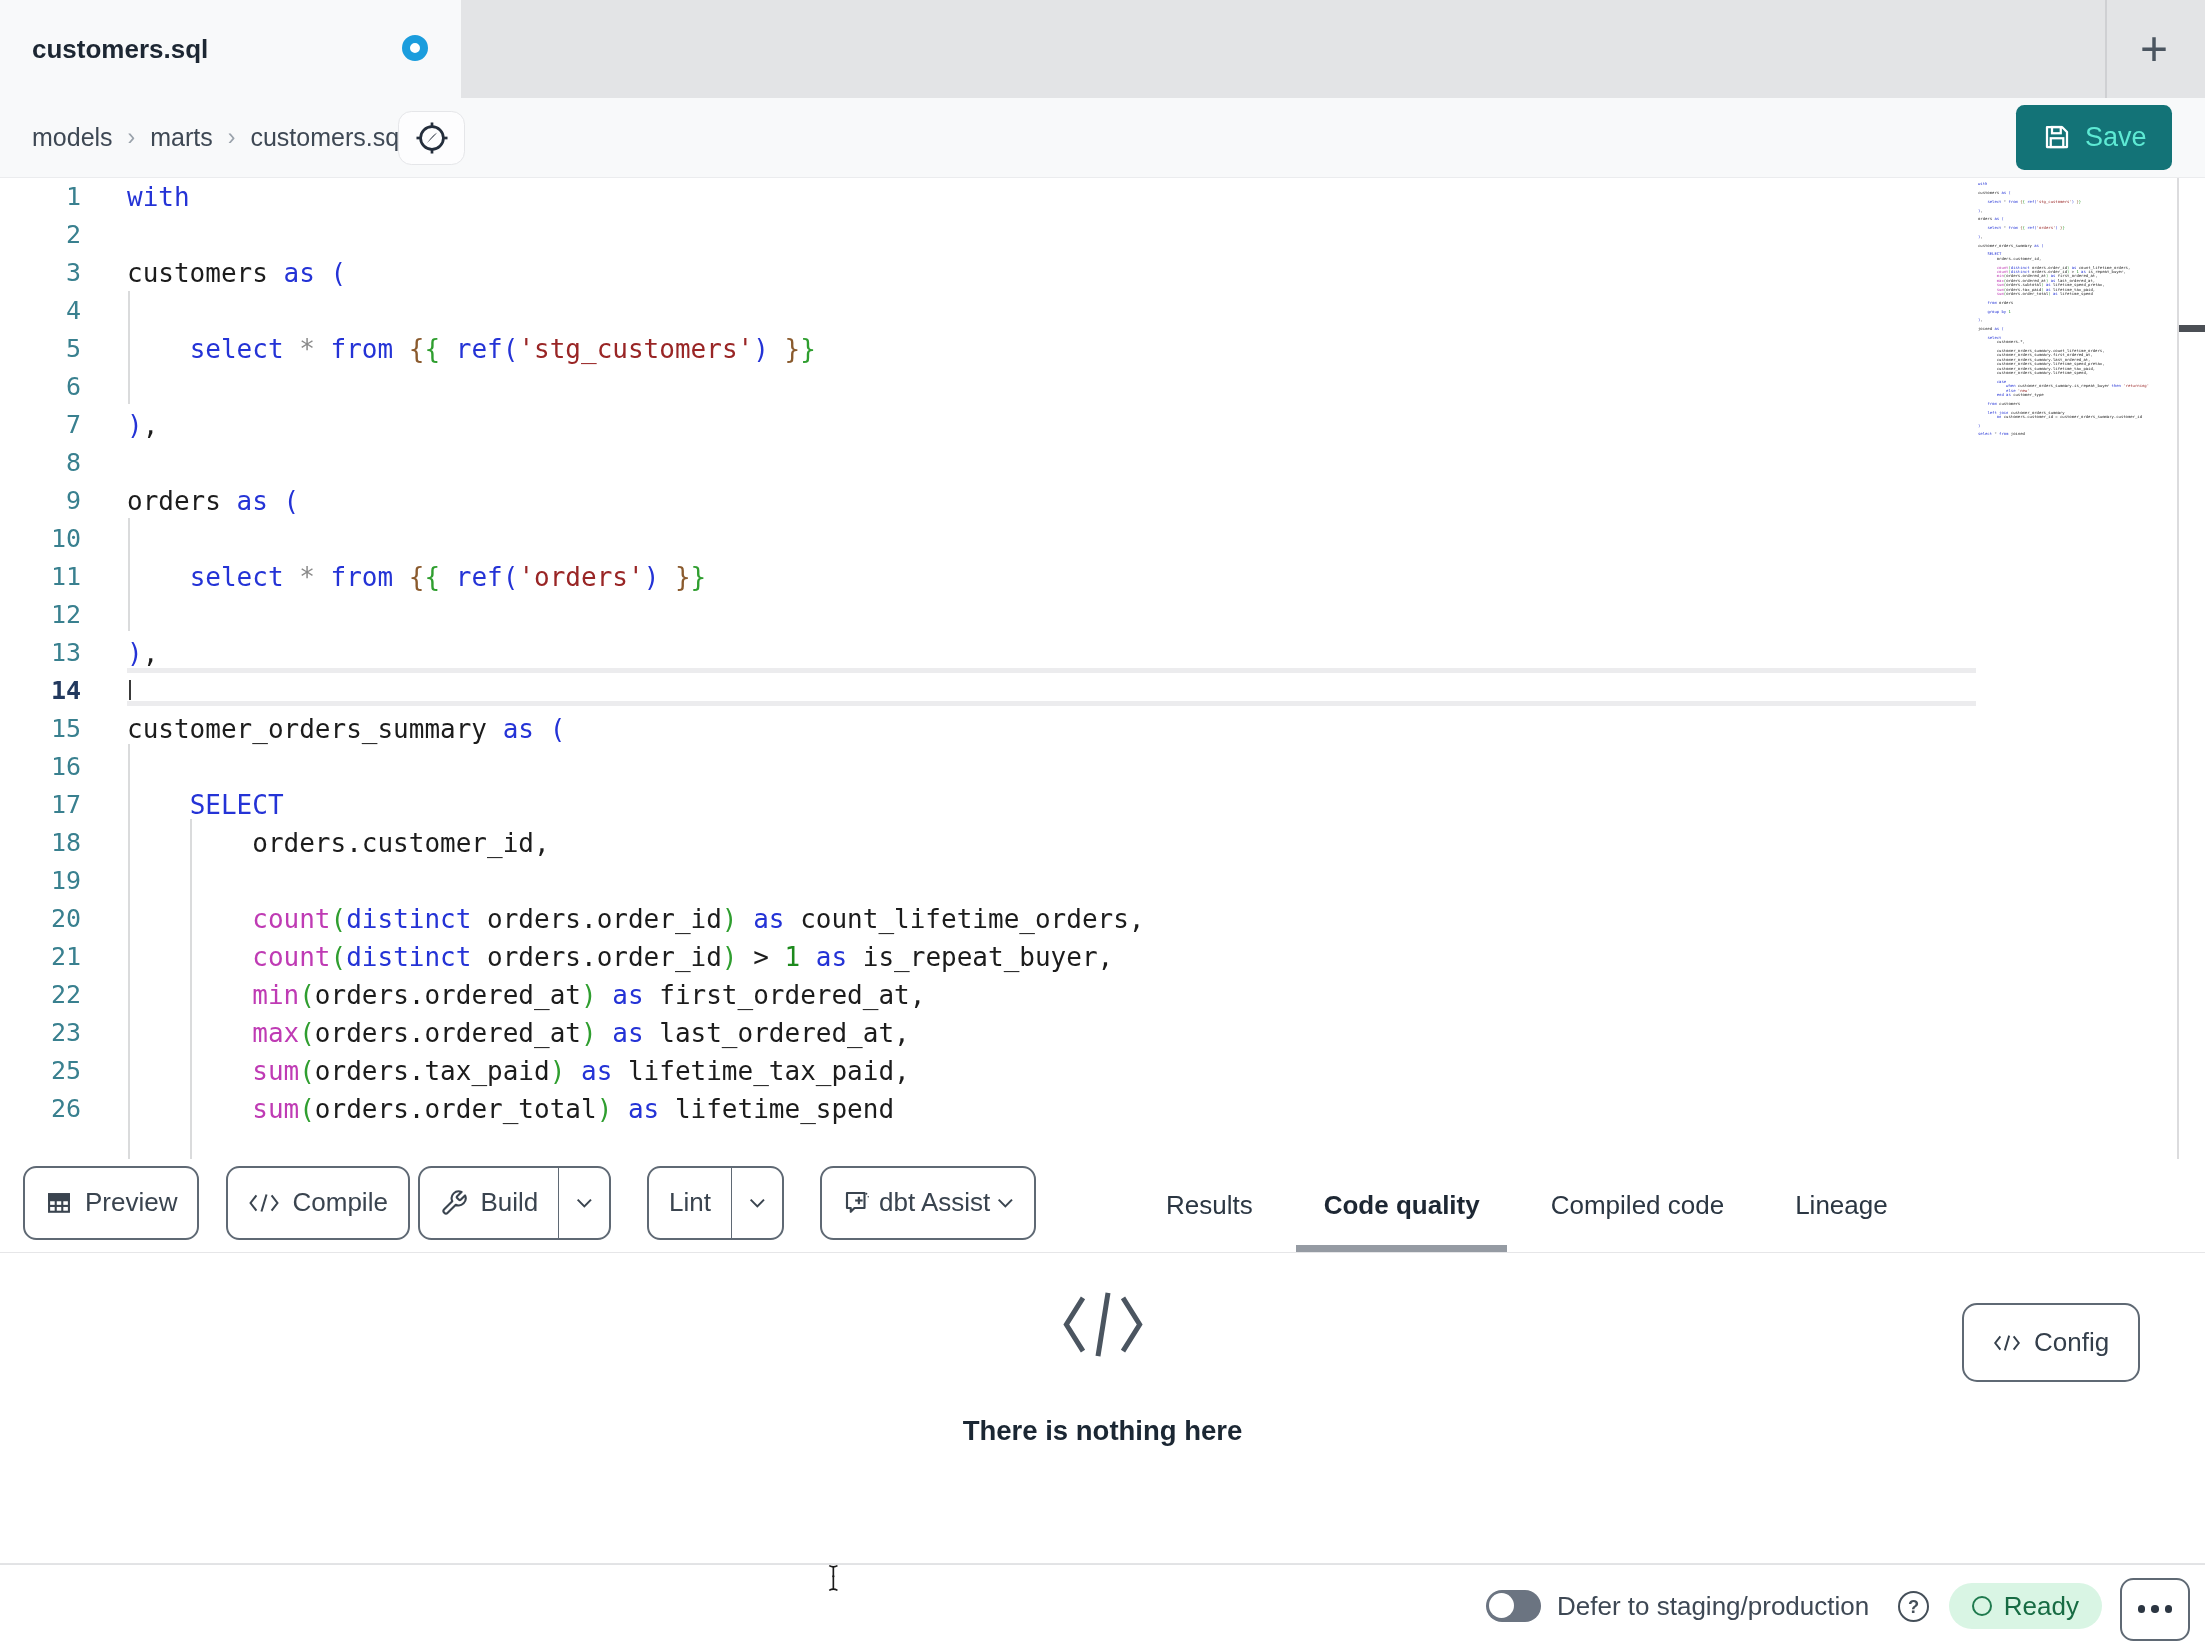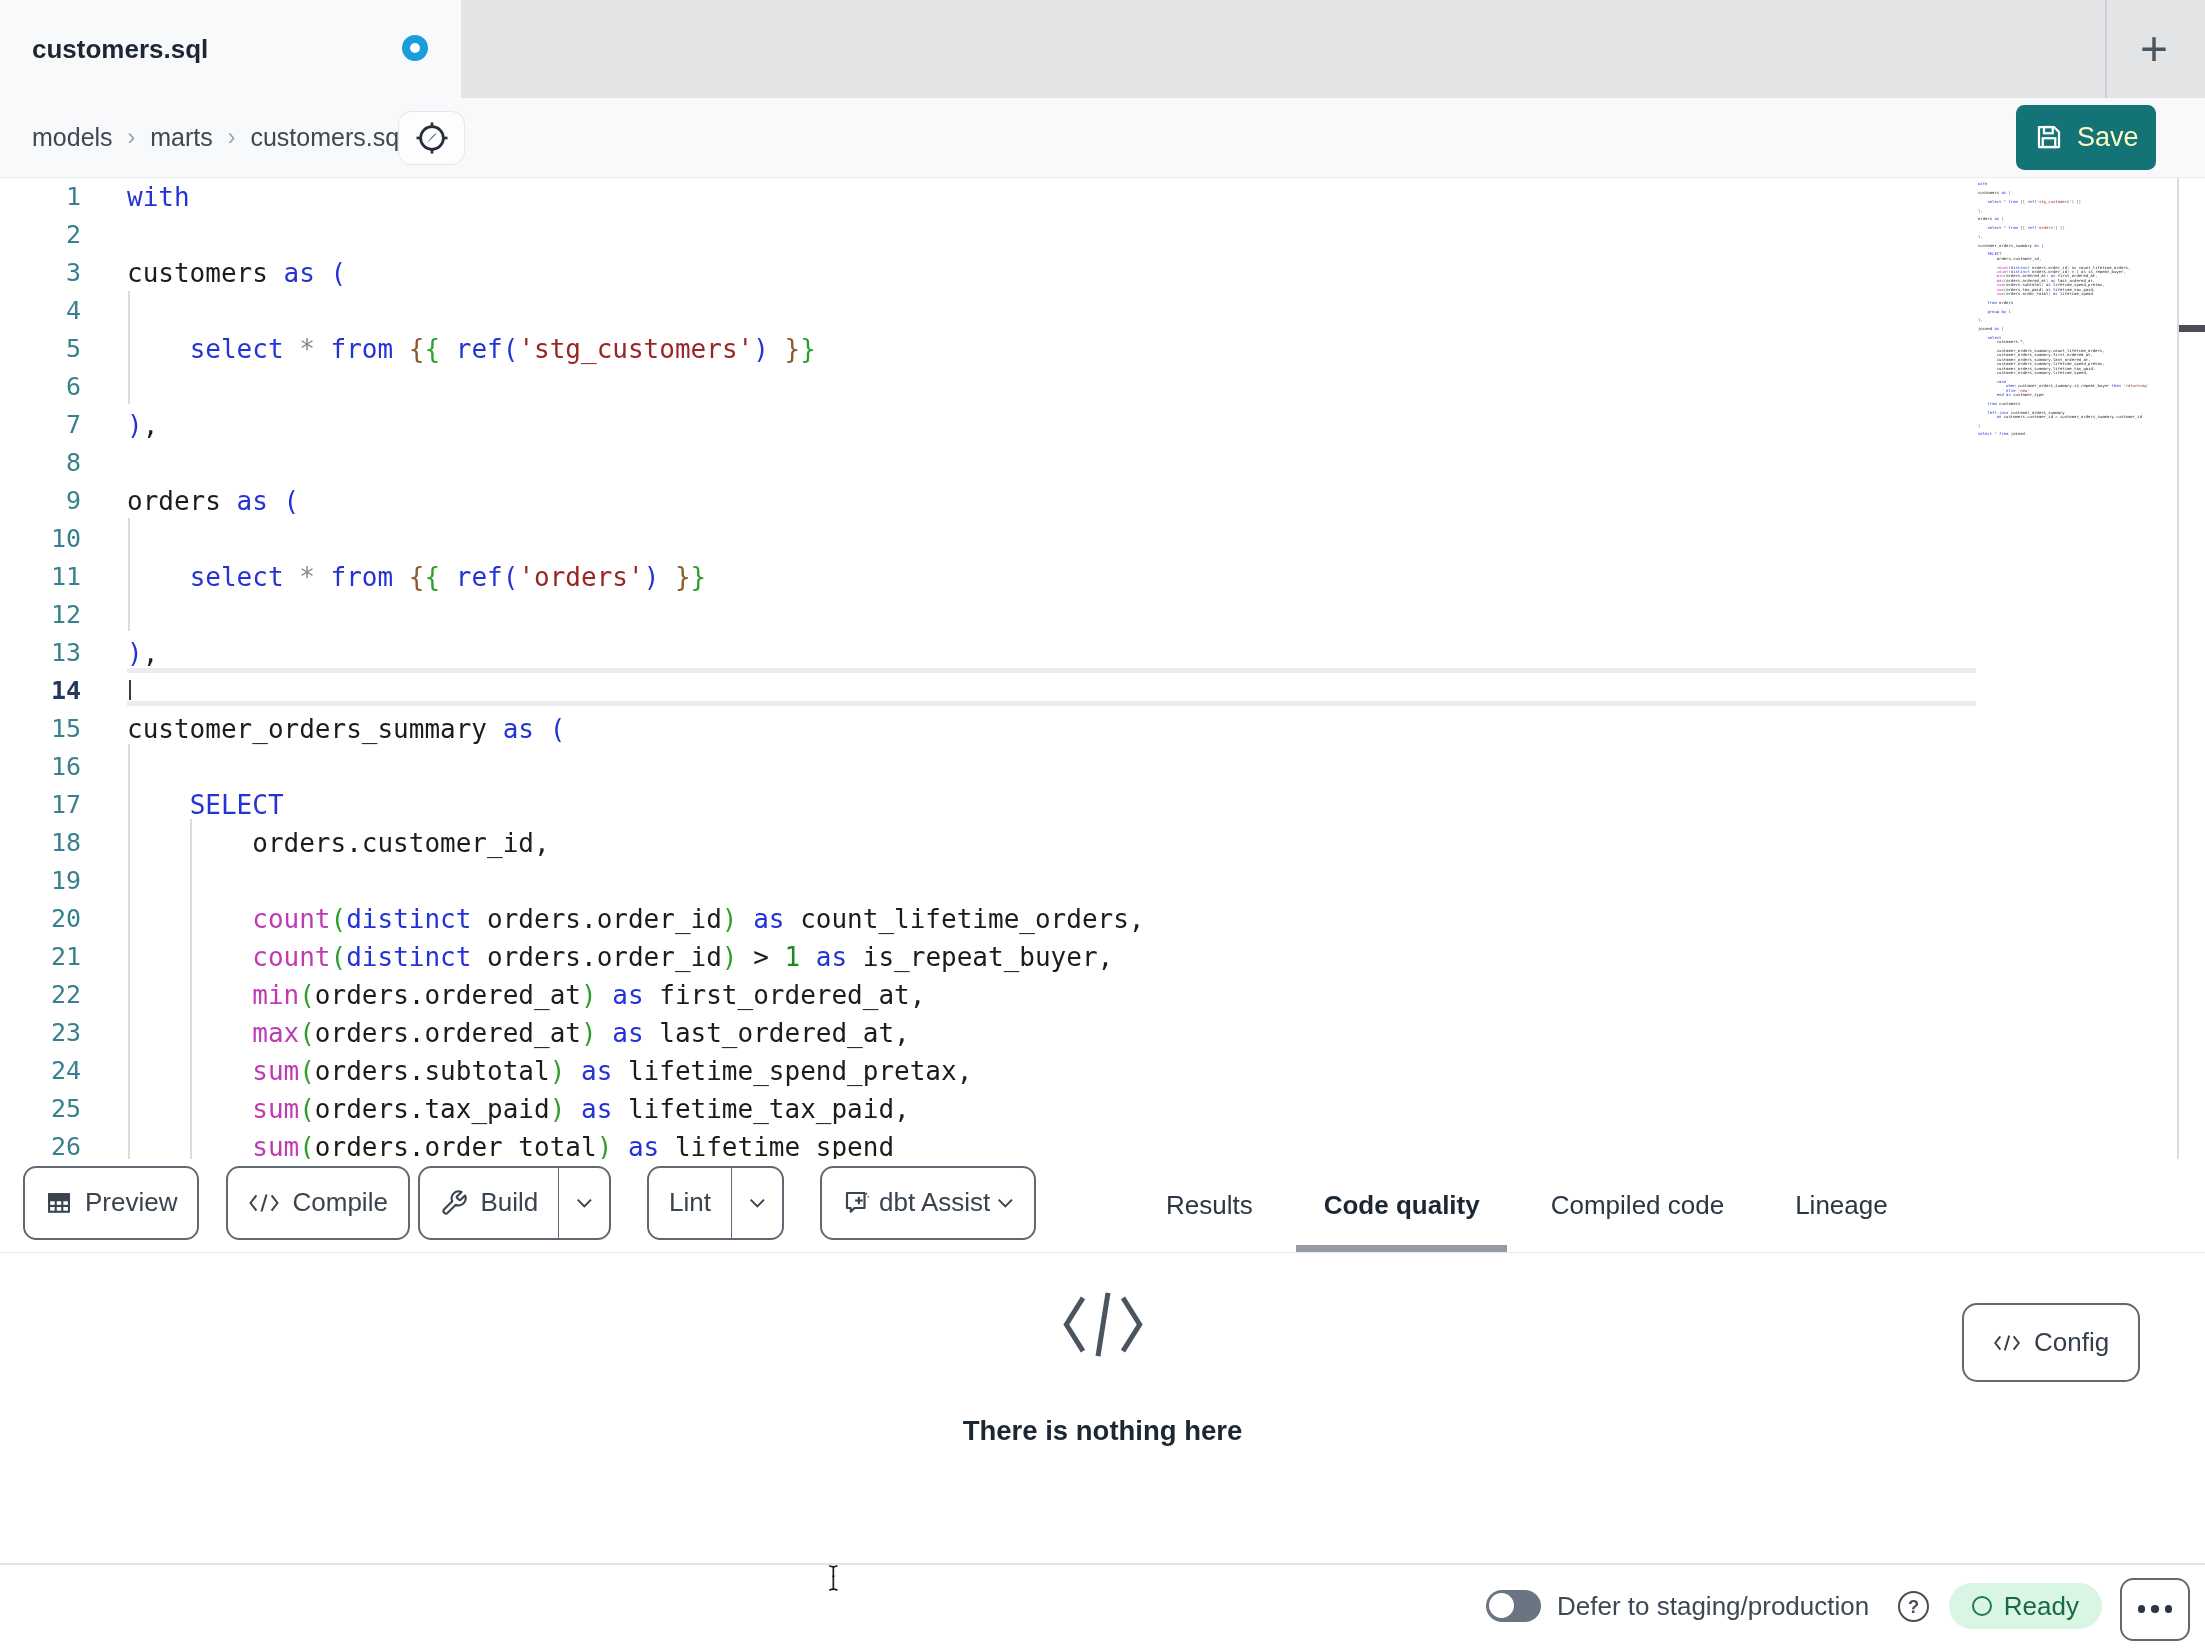--- a/index.html
+++ b/index.html
@@ -16,23 +16,23 @@
   .new-tab{position:absolute;left:2119px;top:6.7px;width:70px;height:83px;display:flex;align-items:center;
       justify-content:center;font-size:48px;font-weight:200;color:#4b5560;cursor:pointer;}
   
   .crumbrow{position:absolute;left:0;top:98px;width:2205px;height:80px;background:#f8f9fa;
       border-bottom:1.7px solid #ebecee;box-sizing:border-box;text-align:center;}
   .crumbs{position:absolute;left:32px;top:0;height:78px;display:flex;align-items:center;gap:15px;
       font-size:25px;color:#3e4854;}
   .crumb-sep{color:#9aa2ab;font-size:23px;}
   .compass-btn{position:absolute;left:398px;top:13.3px;width:65px;height:52px;border:1.7px solid #e5e6e9;
       border-radius:13.3px;background:#fdfdfe;display:flex;align-items:center;justify-content:center;}
-  .save-btn{position:absolute;left:2016px;top:6.7px;width:140px;height:65px;background:#137377;
+  .save-btn{position:absolute;left:2016px;top:6.7px;width:156px;height:65px;background:#137377;
       border-radius:8.3px;display:flex;align-items:center;justify-content:center;gap:13.3px;
-      color:#fef9c3;font-size:27px;font-weight:500;cursor:pointer;}
+      color:#5eead4;font-size:27px;font-weight:500;cursor:pointer;}
   
   .editor{position:absolute;left:0;top:178px;width:2205px;height:981px;background:#ffffff;overflow:hidden;}
   .code-line{display:flex;height:38px;line-height:38px;white-space:pre;
       font-family:"DejaVu Sans Mono","Liberation Mono",monospace;font-size:26px;}
   .gutter{width:81px;text-align:right;color:#39808f;font-size:25px;flex:none;}
   .gutter.act{color:#22395e;font-weight:700;}
   .code-text{padding-left:46px;flex:none;}
   .tk-kw{color:#2433d6}.tk-fn{color:#bf3bb4}.tk-str{color:#992525}.tk-num{color:#1d8a1d}
   .tk-brk{color:#2f9e2f}.tk-jb{color:#8a5a2d}.tk-jg{color:#2f9e2f}.tk-op{color:#8a8a8a}.tk-pln{color:#1c1c1c}
   .active-line{position:absolute;left:127px;top:488px;width:1849px;height:38px;box-sizing:border-box;
@@ -152,21 +152,20 @@
         <div class="code-line"><div class="gutter act">14</div><div class="code-text"></div></div>
         <div class="code-line"><div class="gutter">15</div><div class="code-text"><span class="tk-pln">customer_orders_summary </span><span class="tk-kw">as (</span></div></div>
         <div class="code-line"><div class="gutter">16</div><div class="code-text"></div></div>
         <div class="code-line"><div class="gutter">17</div><div class="code-text"><span class="tk-pln">    </span><span class="tk-kw">SELECT</span></div></div>
         <div class="code-line"><div class="gutter">18</div><div class="code-text"><span class="tk-pln">        orders.customer_id,</span></div></div>
         <div class="code-line"><div class="gutter">19</div><div class="code-text"></div></div>
         <div class="code-line"><div class="gutter">20</div><div class="code-text"><span class="tk-pln">        </span><span class="tk-fn">count</span><span class="tk-brk">(</span><span class="tk-kw">distinct</span><span class="tk-pln"> orders.order_id</span><span class="tk-brk">)</span><span class="tk-pln"> </span><span class="tk-kw">as</span><span class="tk-pln"> count_lifetime_orders,</span></div></div>
         <div class="code-line"><div class="gutter">21</div><div class="code-text"><span class="tk-pln">        </span><span class="tk-fn">count</span><span class="tk-brk">(</span><span class="tk-kw">distinct</span><span class="tk-pln"> orders.order_id</span><span class="tk-brk">)</span><span class="tk-pln"> &gt; </span><span class="tk-num">1</span><span class="tk-pln"> </span><span class="tk-kw">as</span><span class="tk-pln"> is_repeat_buyer,</span></div></div>
         <div class="code-line"><div class="gutter">22</div><div class="code-text"><span class="tk-pln">        </span><span class="tk-fn">min</span><span class="tk-brk">(</span><span class="tk-pln">orders.ordered_at</span><span class="tk-brk">)</span><span class="tk-pln"> </span><span class="tk-kw">as</span><span class="tk-pln"> first_ordered_at,</span></div></div>
         <div class="code-line"><div class="gutter">23</div><div class="code-text"><span class="tk-pln">        </span><span class="tk-fn">max</span><span class="tk-brk">(</span><span class="tk-pln">orders.ordered_at</span><span class="tk-brk">)</span><span class="tk-pln"> </span><span class="tk-kw">as</span><span class="tk-pln"> last_ordered_at,</span></div></div>
-        <div class="code-line"><div class="gutter">24</div><div class="code-text"><span class="tk-pln">        </span><span class="tk-fn">sum</span><span class="tk-brk">(</span><span class="tk-pln">orders.subtotal</span><span class="tk-brk">)</span><span class="tk-pln"> </span><span class="tk-kw">as</span><span class="tk-pln"> lifetime_spend_pretax,</span></div></div>
         <div class="code-line"><div class="gutter">25</div><div class="code-text"><span class="tk-pln">        </span><span class="tk-fn">sum</span><span class="tk-brk">(</span><span class="tk-pln">orders.tax_paid</span><span class="tk-brk">)</span><span class="tk-pln"> </span><span class="tk-kw">as</span><span class="tk-pln"> lifetime_tax_paid,</span></div></div>
         <div class="code-line"><div class="gutter">26</div><div class="code-text"><span class="tk-pln">        </span><span class="tk-fn">sum</span><span class="tk-brk">(</span><span class="tk-pln">orders.order_total</span><span class="tk-brk">)</span><span class="tk-pln"> </span><span class="tk-kw">as</span><span class="tk-pln"> lifetime_spend</span></div></div>
       </div>
     <div id="guides">
         <div class="indent-guide" style="left: 128px; top: 113px; height: 113px;"></div>
         <div class="indent-guide" style="left: 128px; top: 340px; height: 113px;"></div>
         <div class="indent-guide" style="left: 128px; top: 566px; height: 415px;"></div>
         <div class="indent-guide" style="left: 190px; top: 641px; height: 340px;"></div>
       </div>
     <div class="minimap" id="minimap">

